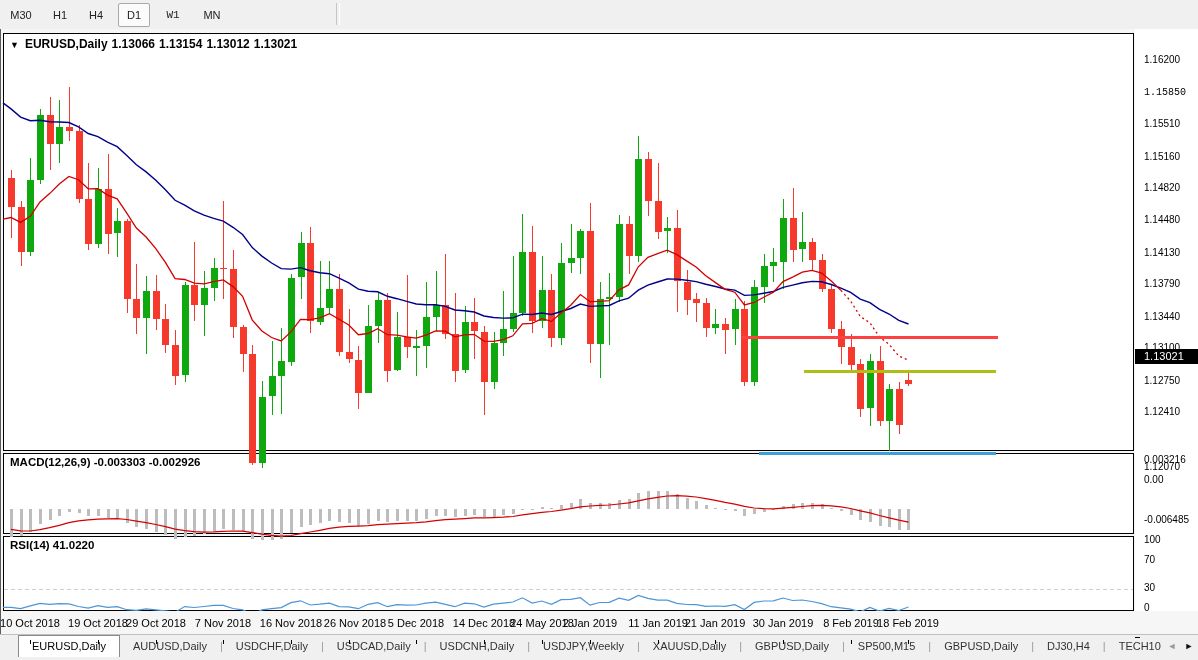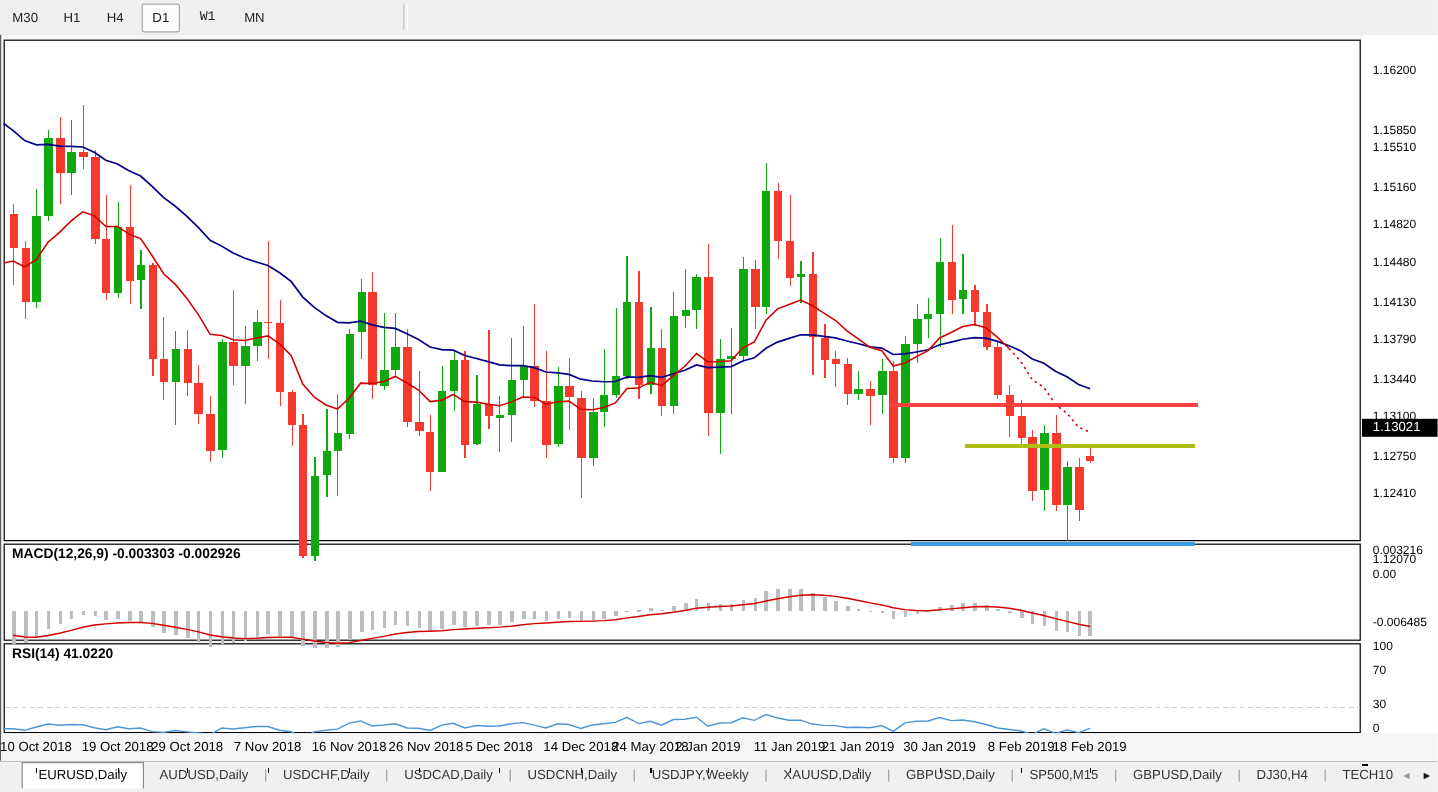--- a/index.html
+++ b/index.html
@@ -61,20 +61,23 @@
       <div class="tf-btn active" style="left: 118px; width: 30px;">D1</div>
       <div class="tf-btn" style="left: 158px; width: 28px; font-family: Liberation Mono, monospace;">W1</div>
       <div class="tf-btn" style="left: 196px; width: 30px;">MN</div>
     </div>
 
   <div id="chartwin">
     <div class="pane" id="pane-main"></div>
     <div class="pane" id="pane-macd"></div>
     <div class="pane" id="pane-rsi"></div>
 
+    <div id="chart-header">
+      <span class="tri">▼</span><span>EURUSD,Daily</span><span>1.13066</span><span>1.13154</span><span>1.13012</span><span>1.13021</span>
+    </div>
     <div class="pane-label" id="macd-label">MACD(12,26,9) -0.003303 -0.002926</div>
     <div class="pane-label" id="rsi-label">RSI(14) 41.0220</div>
 
     <svg id="plot" xmlns="http://www.w3.org/2000/svg">
         <line x1="10.5" x2="10.5" y1="140.9" y2="208.8" stroke="#f5392d" stroke-width="1" shape-rendering="crispEdges"></line>
         <rect x="7" y="149" width="7" height="29" fill="#f5392d" shape-rendering="crispEdges"></rect>
         <line x1="20.5" x2="20.5" y1="171.6" y2="236.7" stroke="#f5392d" stroke-width="1" shape-rendering="crispEdges"></line>
         <rect x="17" y="178" width="7" height="45" fill="#f5392d" shape-rendering="crispEdges"></rect>
         <line x1="29.5" x2="29.5" y1="128.8" y2="227.4" stroke="#0fa90f" stroke-width="1" shape-rendering="crispEdges"></line>
         <rect x="26" y="151" width="7" height="72" fill="#0fa90f" shape-rendering="crispEdges"></rect>
@@ -397,21 +400,21 @@
         <line x1="657.5" x2="657.5" y1="611" y2="615" stroke="#000" shape-rendering="crispEdges"></line>
         <line x1="714.5" x2="714.5" y1="611" y2="615" stroke="#000" shape-rendering="crispEdges"></line>
         <line x1="782.5" x2="782.5" y1="611" y2="615" stroke="#000" shape-rendering="crispEdges"></line>
         <line x1="850.5" x2="850.5" y1="611" y2="615" stroke="#000" shape-rendering="crispEdges"></line>
         <line x1="907.5" x2="907.5" y1="611" y2="615" stroke="#000" shape-rendering="crispEdges"></line>
       </svg>
 
     <div id="axis-col">
       <div id="price-tag" style="top: 320px;">1.13021</div>
     <div class="ax-lbl" style="top: 24px;">1.16200</div>
-        <div class="ax-lbl" style="top: 74px;">1.15850</div>
+        <div class="ax-lbl" style="top: 57px; font-family: Liberation Mono, monospace;">1.15850</div>
         <div class="ax-lbl" style="top: 88px;">1.15510</div>
         <div class="ax-lbl" style="top: 121px;">1.15160</div>
         <div class="ax-lbl" style="top: 152px;">1.14820</div>
         <div class="ax-lbl" style="top: 184px;">1.14480</div>
         <div class="ax-lbl" style="top: 217px;">1.14130</div>
         <div class="ax-lbl" style="top: 248px;">1.13790</div>
         <div class="ax-lbl" style="top: 281px;">1.13440</div>
         <div class="ax-lbl" style="top: 312px;">1.13100</div>
         <div class="ax-lbl" style="top: 345px;">1.12750</div>
         <div class="ax-lbl" style="top: 376px;">1.12410</div>

